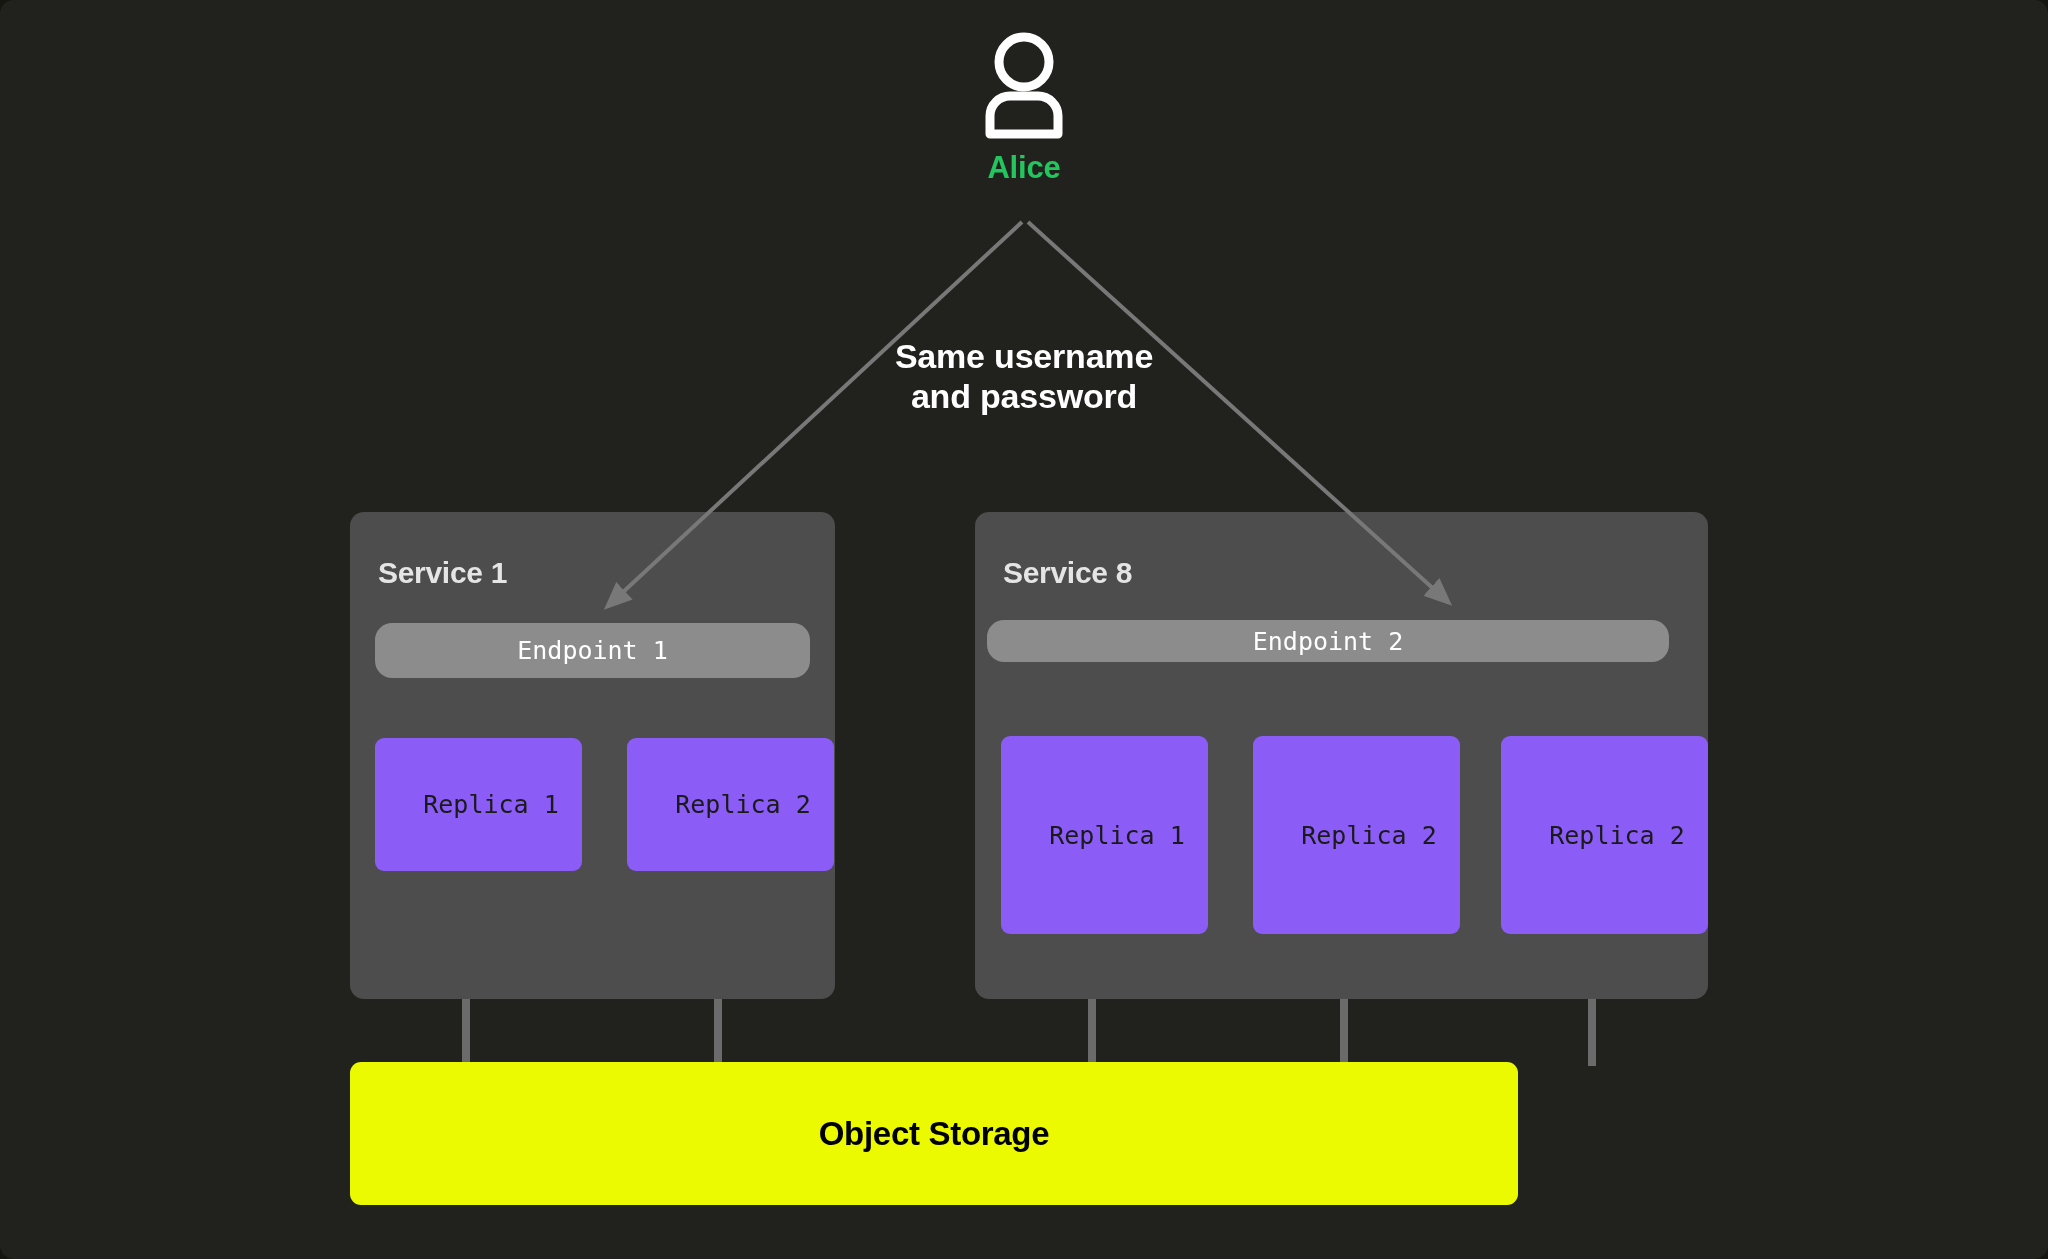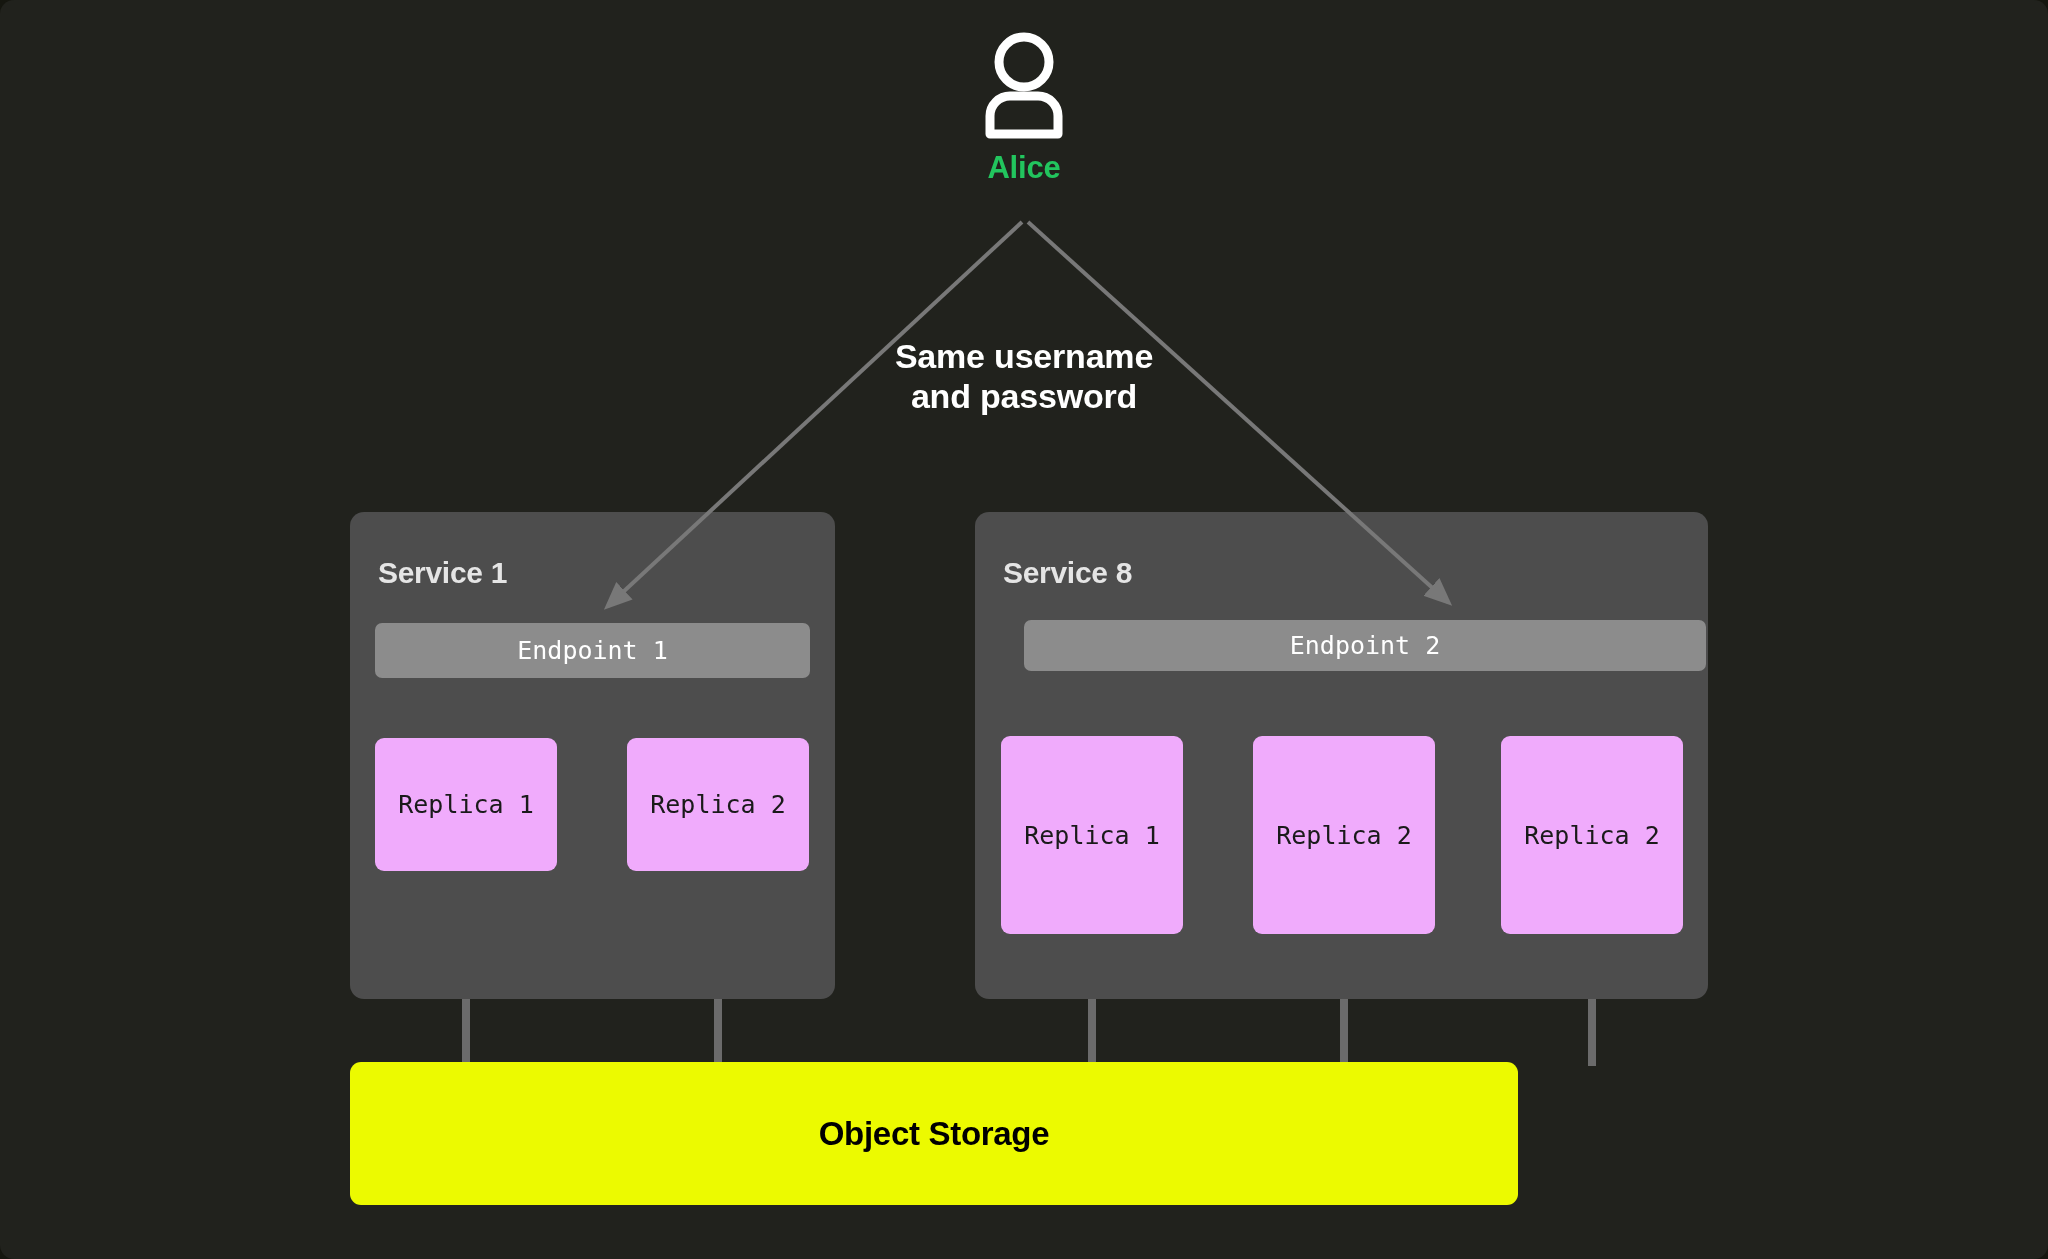--- a/index.html
+++ b/index.html
@@ -76,41 +76,42 @@
     left: 28px;
     top: 44px;
     color: #e5e5e5;
     font-size: 30px;
     font-weight: bold;
     letter-spacing: -0.3px;
   }
   .endpoint {
     position: absolute;
     background: #8c8c8c;
-    border-radius: 7px;
+    border-radius: 17px;
     color: #ffffff;
     font-family: "DejaVu Sans Mono", "Liberation Mono", monospace;
     font-size: 25px;
     display: flex;
     align-items: center;
     justify-content: center;
     letter-spacing: 0px;
     z-index: 3;
   }
   .replica {
     position: absolute;
-    background: #f0abfc;
+    background: #8b5cf6;
     border-radius: 9px;
     color: #1a1a1a;
     font-family: "DejaVu Sans Mono", "Liberation Mono", monospace;
     font-size: 25px;
     display: flex;
     align-items: center;
     justify-content: center;
     z-index: 3;
+    padding-left: 25px;
   }
 
   
   .wire {
     position: absolute;
     width: 8px;
     background: #6b6b6b;
   }
 
   
@@ -159,21 +160,21 @@
     <div class="replica" style="left:375px; top:738px; width:182px; height:133px;">
       <span>Replica 1</span>
     </div>
     <div class="replica" style="left:627px; top:738px; width:182px; height:133px;">
       <span>Replica 2</span>
     </div>
 
     <div class="service-panel" style="left:975px; top:512px; width:733px; height:487px;">
       <div class="service-title">Service 8</div>
     </div>
-    <div class="endpoint" style="left:1024px; top:620px; width:682px; height:51px;">
+    <div class="endpoint" style="left:987px; top:620px; width:682px; height:42px;">
       <span>Endpoint 2</span>
     </div>
     <div class="replica" style="left:1001px; top:736px; width:182px; height:198px;">
       <span>Replica 1</span>
     </div>
     <div class="replica" style="left:1253px; top:736px; width:182px; height:198px;">
       <span>Replica 2</span>
     </div>
     <div class="replica" style="left:1501px; top:736px; width:182px; height:198px;">
       <span>Replica 2</span>

